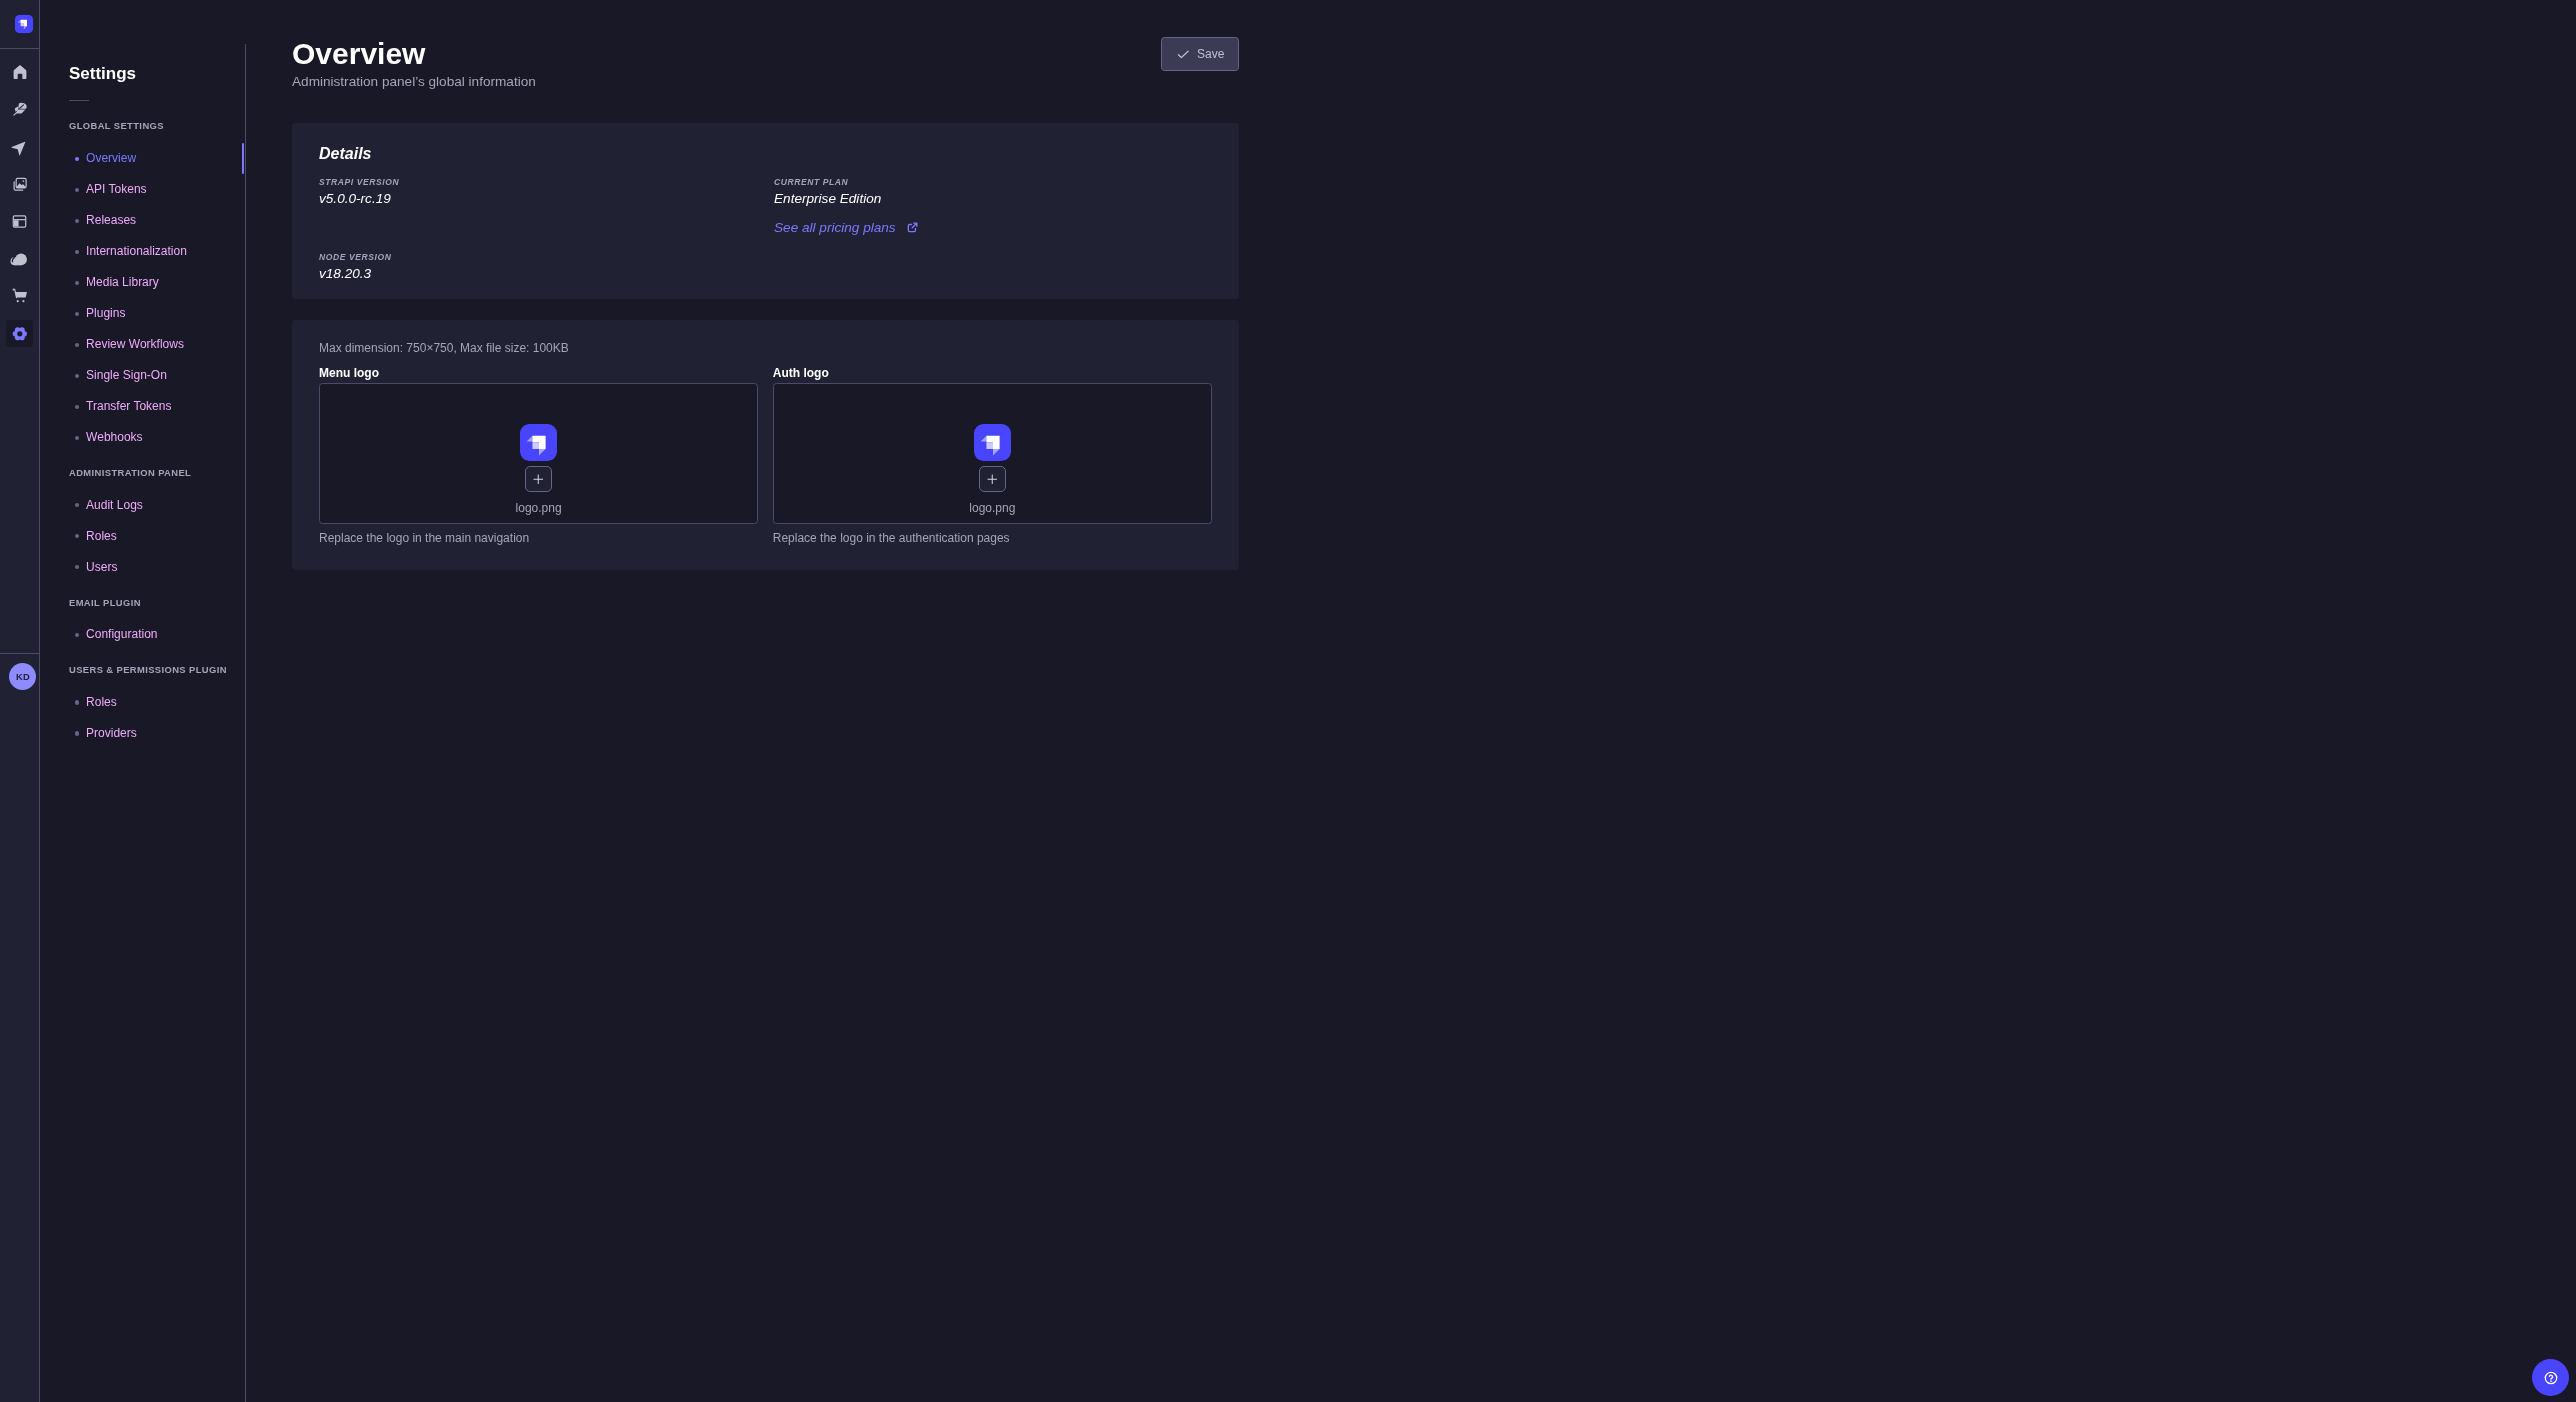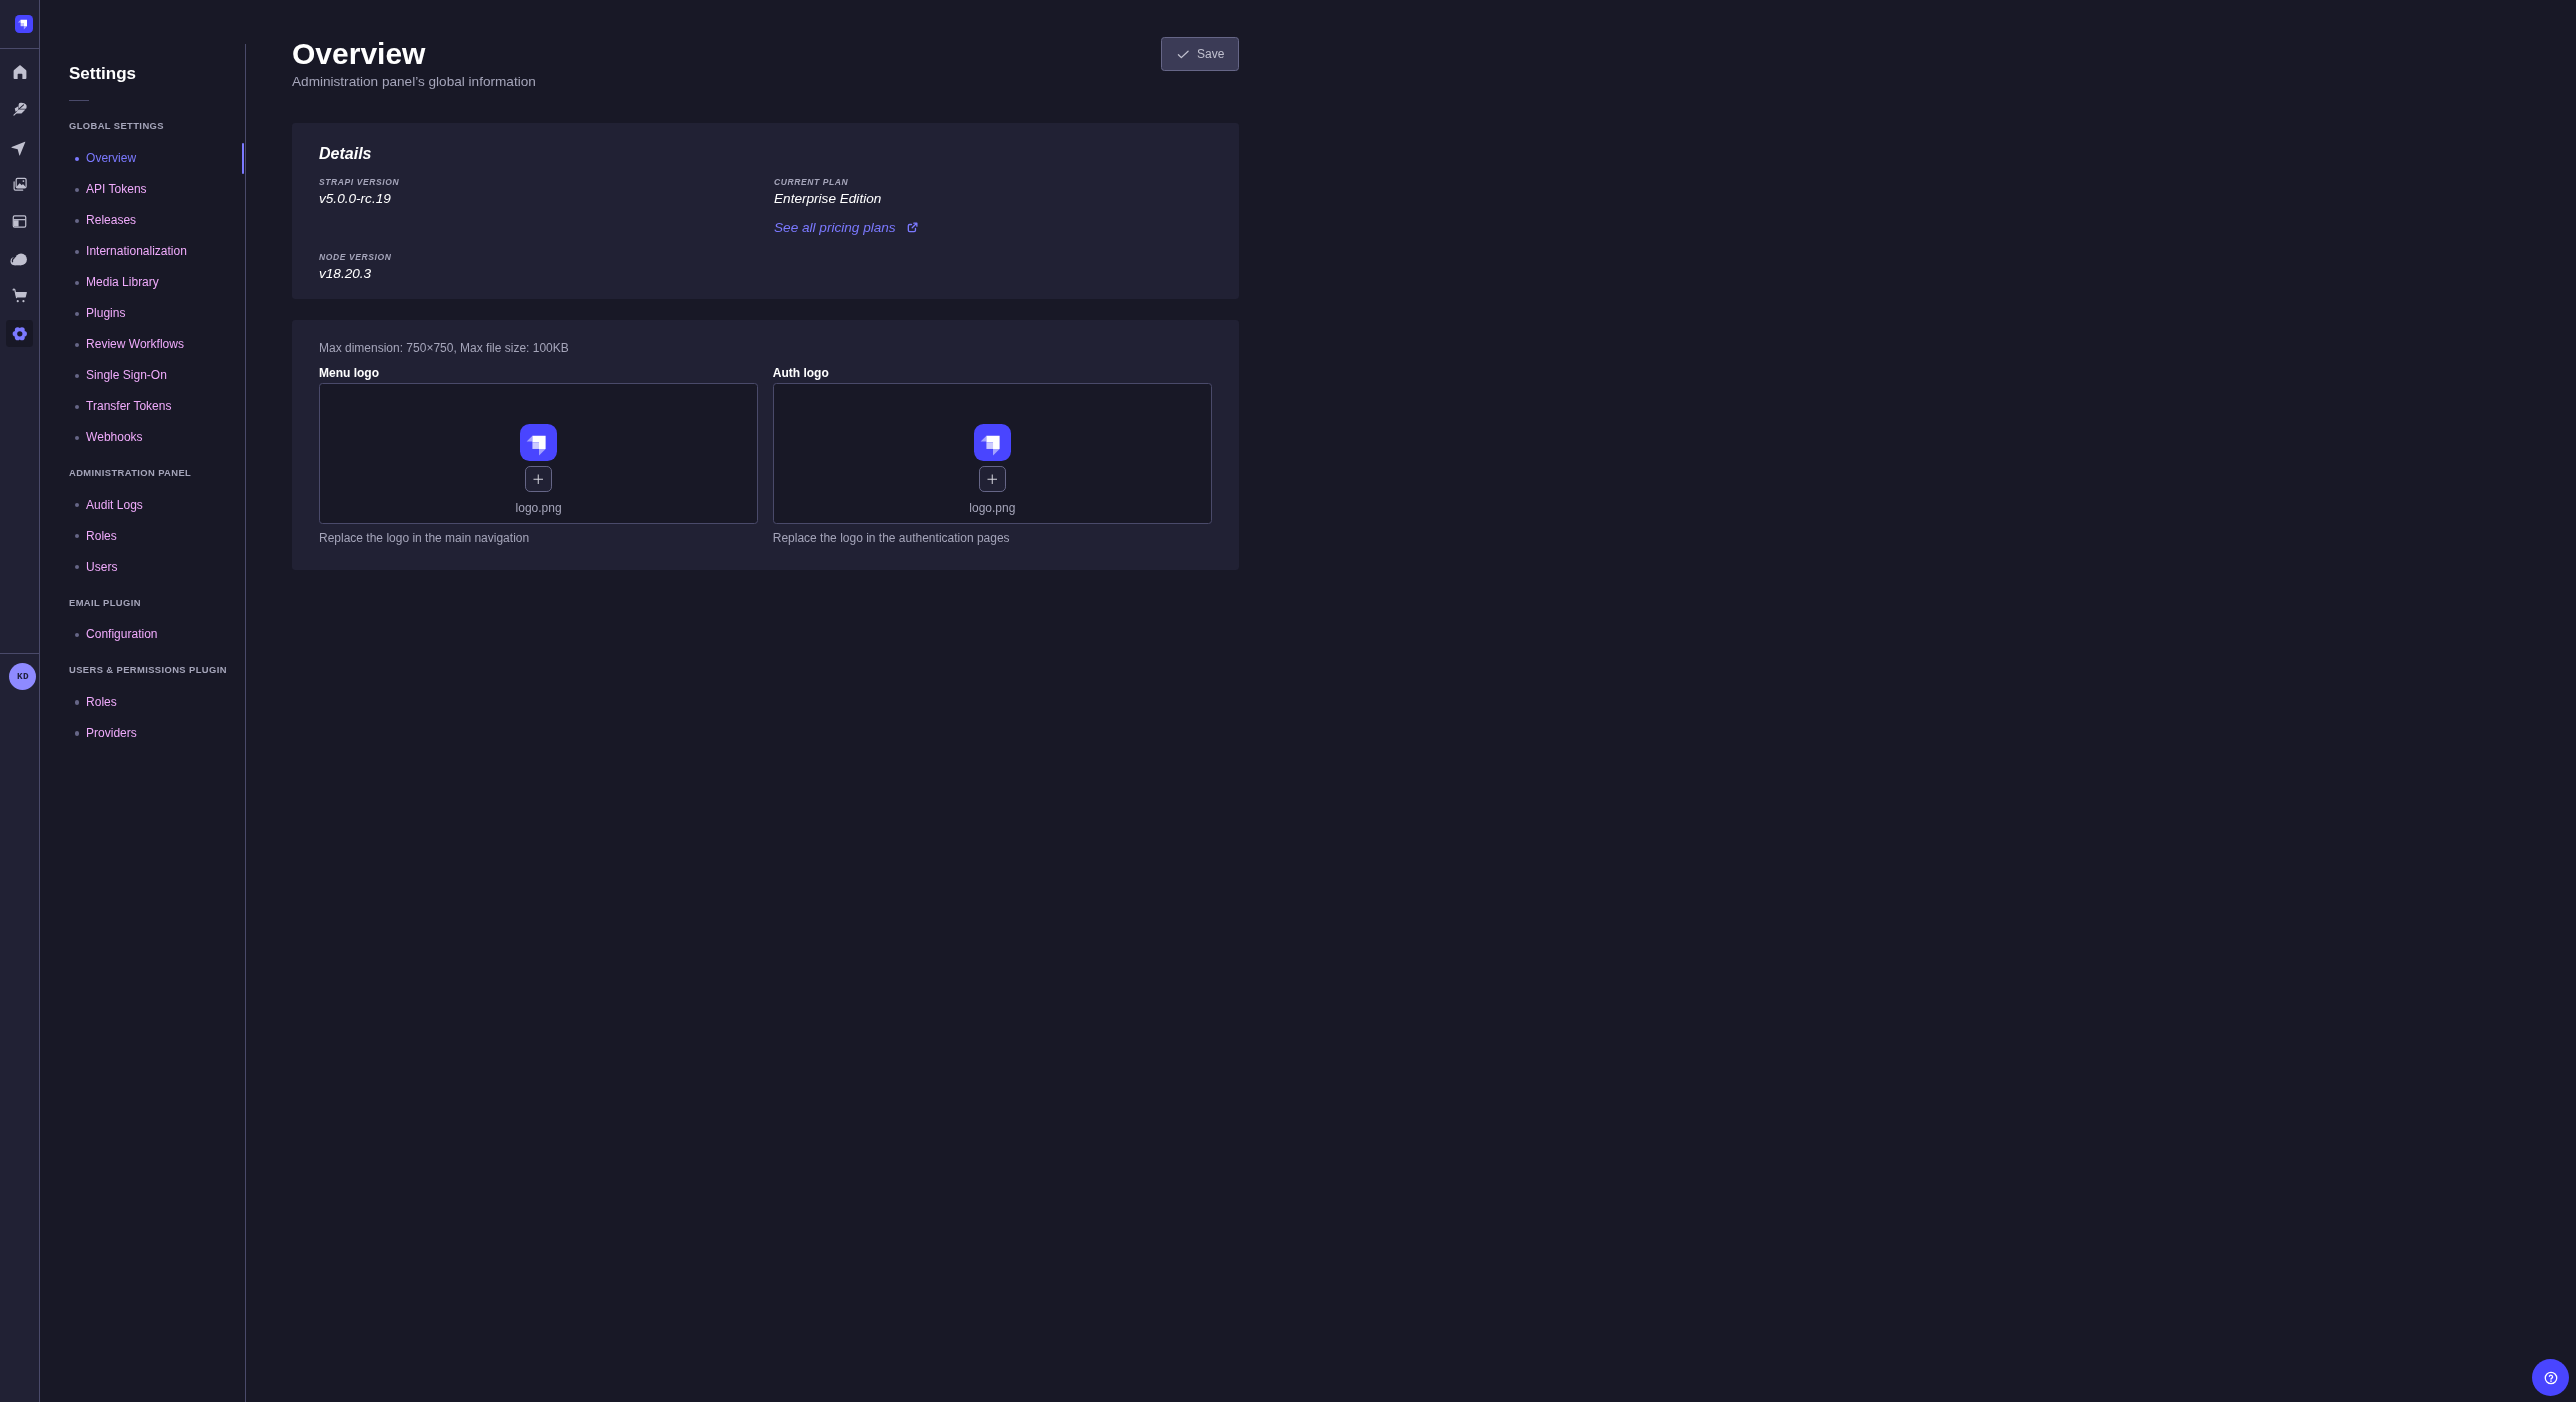--- a/index.html
+++ b/index.html
@@ -6,21 +6,21 @@
   html, body { width: 1288px; height: 701px; overflow: hidden; }
   body {
     font-family: "Liberation Sans", "DejaVu Sans", sans-serif;
     background: #181826;
     color: #ffffff;
     position: relative;
   }
   
   .navbar {
     position: fixed; left: 0; top: 0; bottom: 0; width: 40px;
-    background: #212134; border-right: 0.9px solid #4a4a6a; font-family: Liberation Mono, monospace;
+    background: #212134; border-right: 0.9px solid #4a4a6a;
   }
   .brand-tile {
     position: absolute; left: 14.5px; top: 14.5px; width: 18px; height: 18px;
     border-radius: 4.3px; background: #4945ff;
     display: flex; align-items: center; justify-content: center;
   }
   .brand-tile svg { width: 12.8px; height: 12.8px; }
   .nav-divider-top { position: absolute; top: 48px; left: 0; right: 0; height: 0.9px; background: #4a4a6a; }
   .nav-items { position: absolute; top: 55px; left: 0; right: 0; list-style: none; }
   .nav-items li { height: 34px; margin-bottom: 3.4px; display: flex; align-items: center; justify-content: center; }

